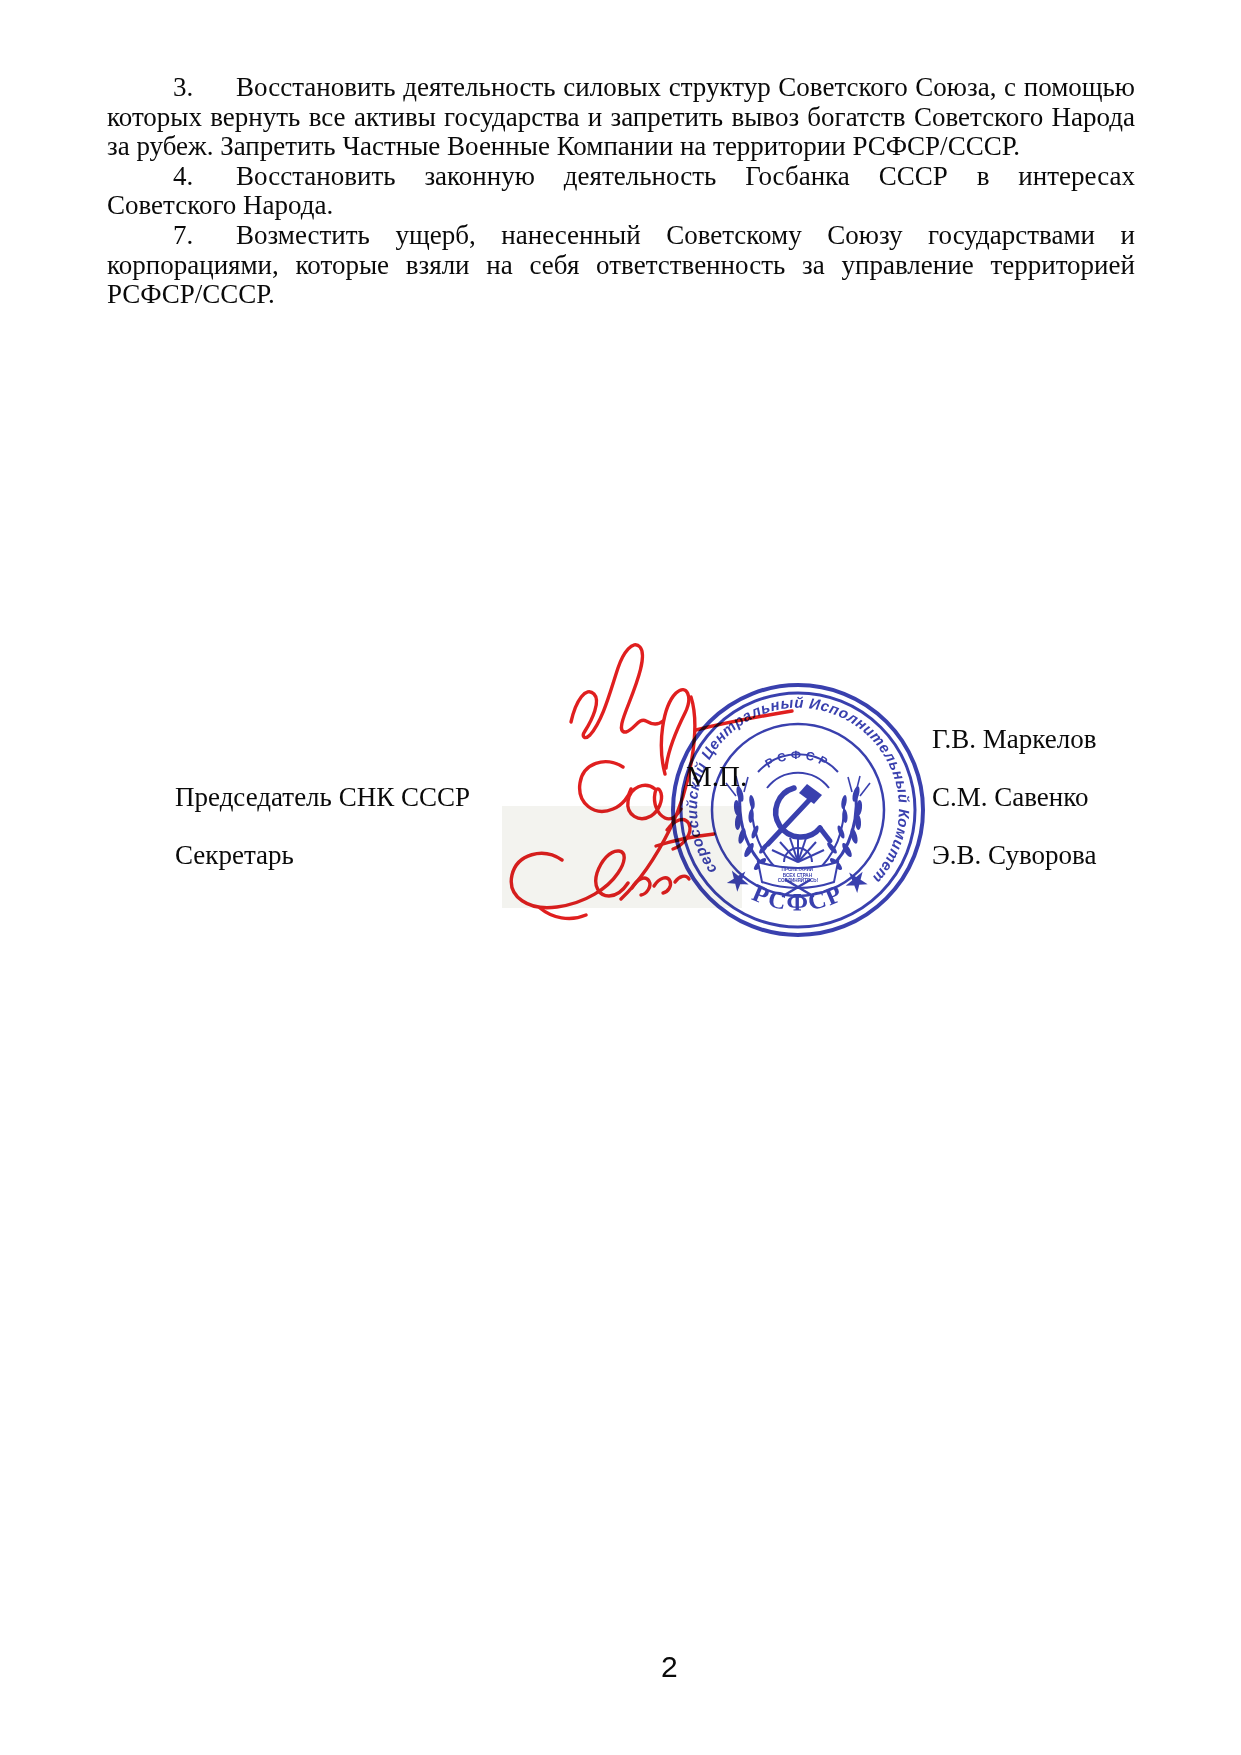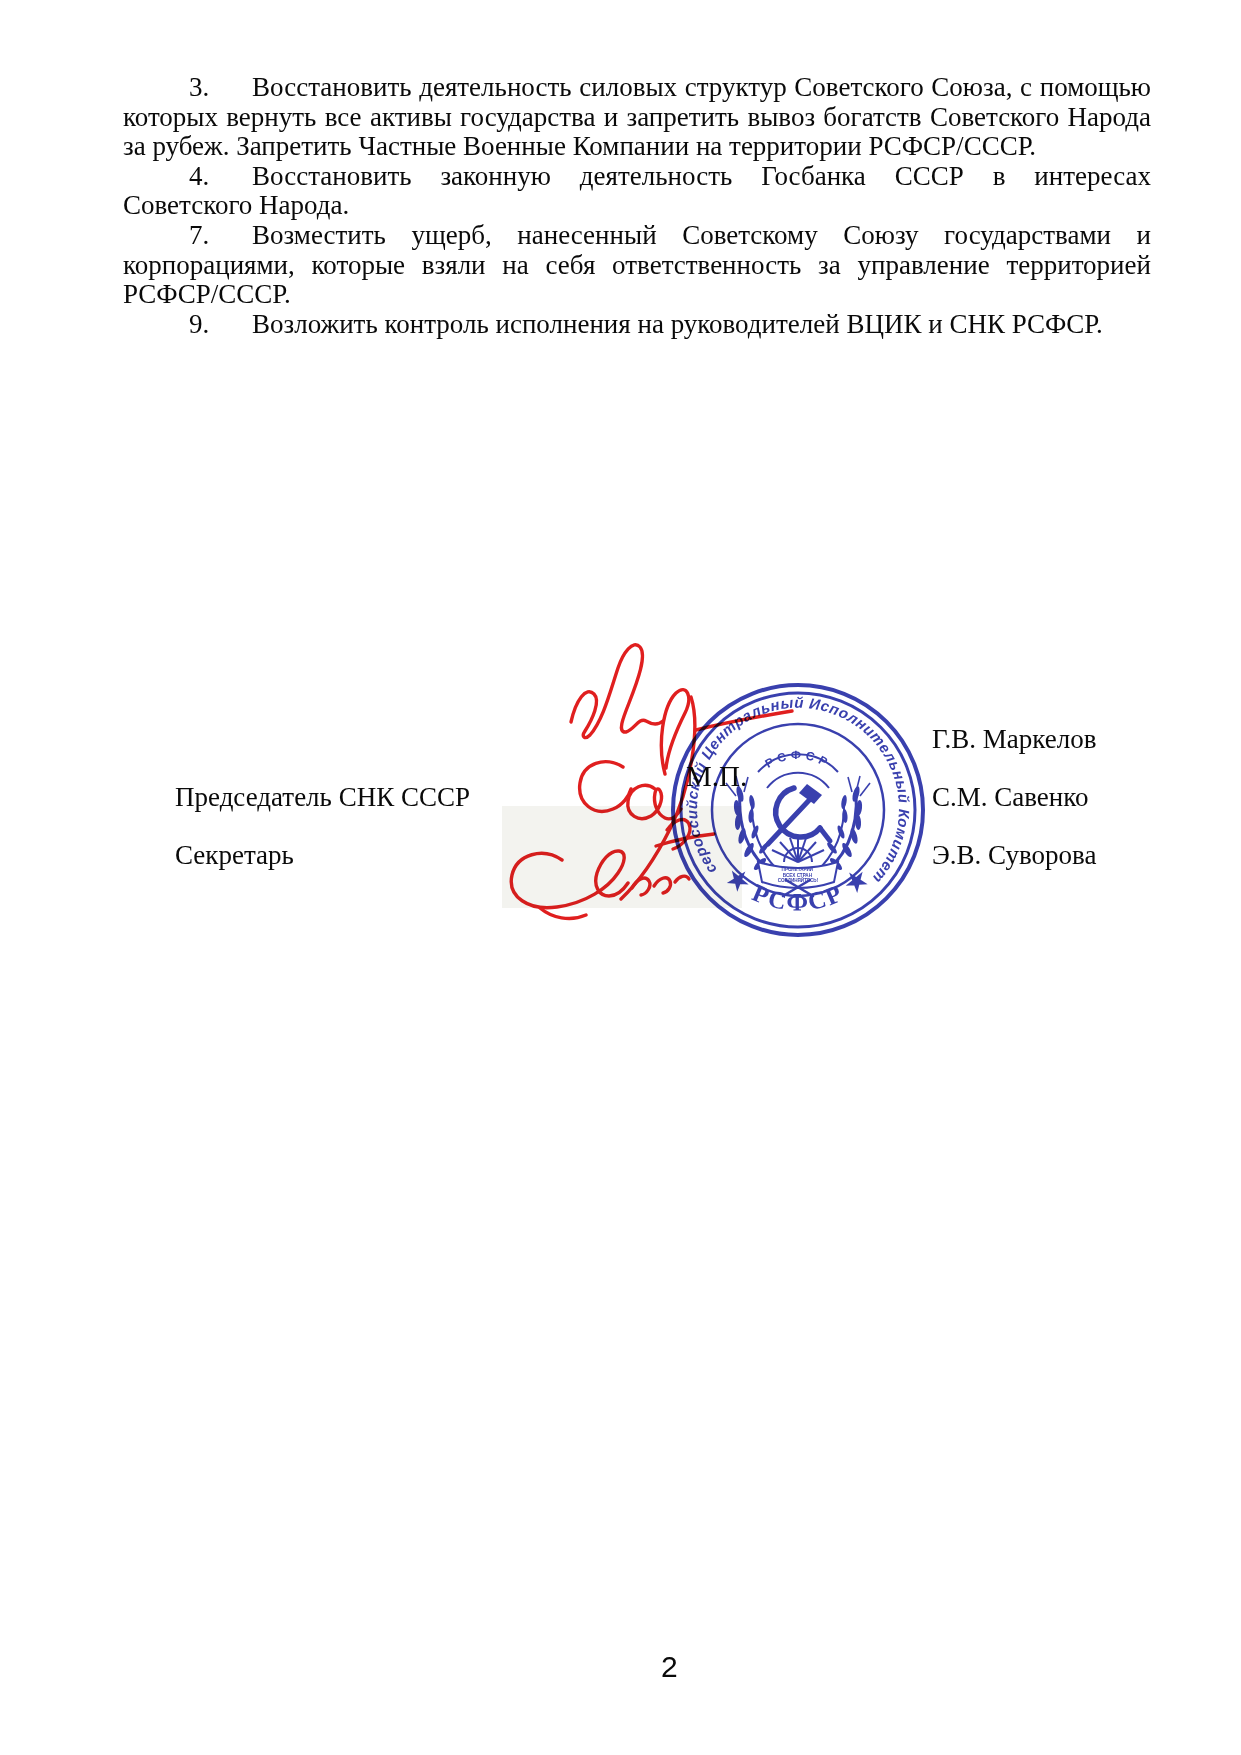--- a/index.html
+++ b/index.html
@@ -7,21 +7,21 @@
     position:relative;
     width:1241px;height:1755px;
     background:#ffffff;
     font-family:"Liberation Serif", serif;
     color:#0a0a0a;
     overflow:hidden;
   }
   
   .body-text{
     position:absolute;left:107px;top:73px;width:1028px;
-    font-size:27px;line-height:29.6px;margin-left:16px;
+    font-size:27px;line-height:29.6px;
   }
   .body-text p{
     margin:0;text-align:justify;text-indent:66px;
   }
   .body-text .num{display:inline-block;width:63px;text-indent:0;}
   
   .sig-rows{position:absolute;left:0;top:0;width:100%;}
   .sig-row{position:absolute;left:175px;width:1000px;height:32px;font-size:27px;line-height:32px;}
   .sig-row:nth-of-type(1){top:723px;}
   .sig-row:nth-of-type(2){top:781px;}
@@ -49,21 +49,20 @@
   <div class="body-text">
     <p><span class="num">3.</span><span class="txt">Восстановить деятельность силовых структур Советского Союза, с помощью которых вернуть все активы государства и запретить вывоз богатств Советского Народа за рубеж. Запретить Частные Военные Компании на территории РСФСР/СССР.</span></p>
 
     <p><span class="num">4.</span><span class="txt">Восстановить законную деятельность Госбанка СССР в интересах Советского Народа.</span></p>
 
 
 
     <p><span class="num">7.</span><span class="txt">Возместить ущерб, нанесенный Советскому Союзу государствами и корпорациями, которые взяли на себя ответственность за управление территорией РСФСР/СССР.</span></p>
 
 
-    <p><span class="num">9.</span><span class="txt">Возложить контроль исполнения на руководителей ВЦИК и СНК РСФСР.</span></p>
 
   </div>
 
   <div class="paste-box"></div>
 
   <div class="seal-mark">М.П.</div>
 
   <svg class="stamp" viewBox="-130 -130 260 260" aria-hidden="true">
     <defs>
       <path id="arcTop" d="M -78 63 A 101 101 0 1 1 78 63" fill="none"></path>

